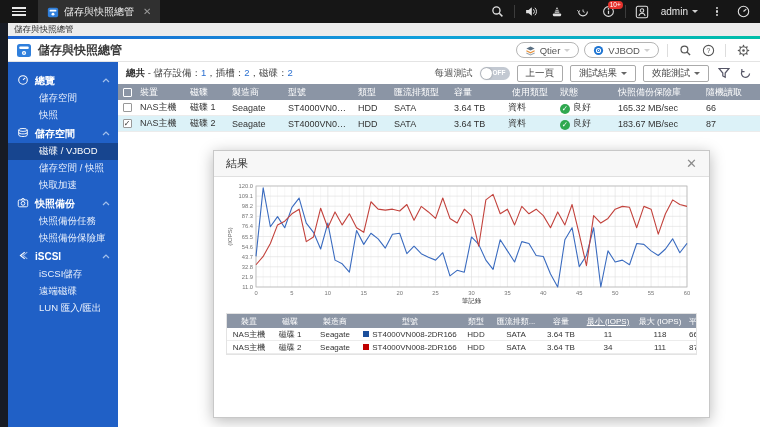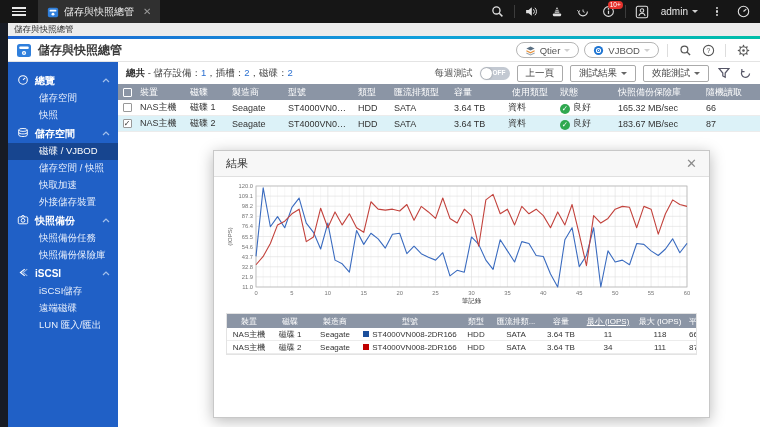--- a/index.html
+++ b/index.html
@@ -255,21 +255,20 @@
               <span class="sb-lbl">儲存空間</span>
               <span class="sb-ch">
                 <svg width="8" height="5" viewBox="0 0 8 5">
                   <path d="M1 4l3-3 3 3" fill="none" stroke="#cfe0f6" stroke-width="1.2"></path>
                 </svg>
               </span>
             </div>
             <div class="sb-item sel">磁碟 / VJBOD</div>
             <div class="sb-item">儲存空間 / 快照</div>
             <div class="sb-item">快取加速</div>
-            <div class="sb-item">外接儲存裝置</div>
             <div class="sb-sec">
               <span><svg width="12" height="11" viewBox="0 0 14 12">
                   <rect x="1.5" y="3" width="11" height="8" rx="1.5" fill="none" stroke="#fff" stroke-width="1.1"></rect>
                   <path d="M5 3l1-1.6h2L9 3" fill="none" stroke="#fff" stroke-width="1.1"></path>
                   <circle cx="7" cy="7" r="2.2" fill="none" stroke="#fff" stroke-width="1.1"></circle>
                 </svg></span>
               <span class="sb-lbl">快照備份</span>
               <span class="sb-ch">
                 <svg width="8" height="5" viewBox="0 0 8 5">
                   <path d="M1 4l3-3 3 3" fill="none" stroke="#cfe0f6" stroke-width="1.2"></path>

